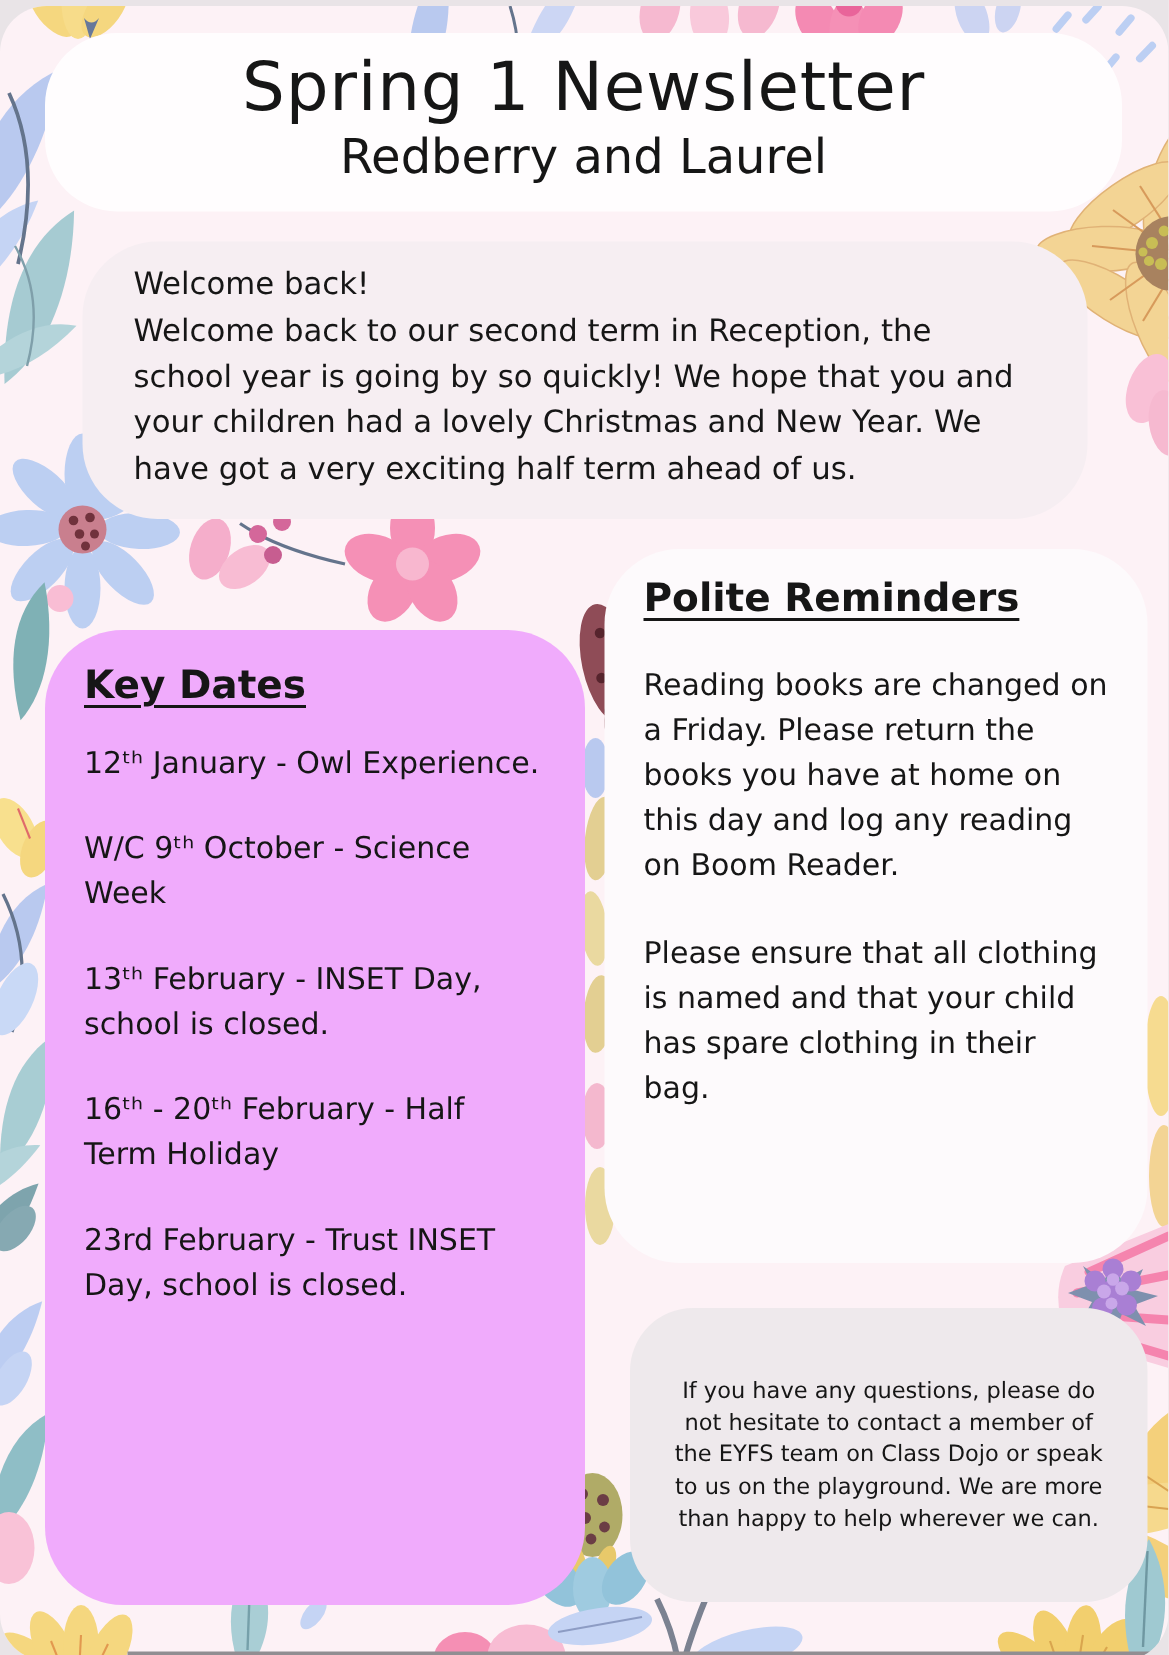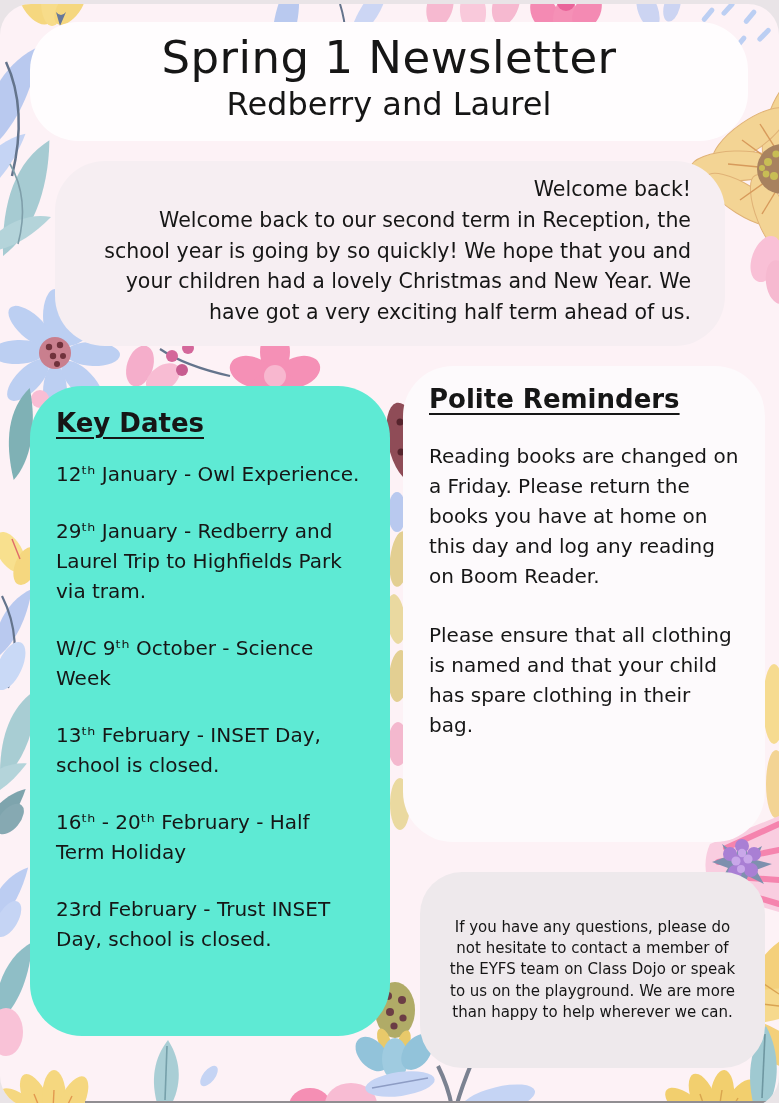--- a/index.html
+++ b/index.html
@@ -13,27 +13,27 @@
 
   #title-panel {
     left:30px; top:18px; width:718px; height:119px;
     background:#fffdfe; border-radius:48px; text-align:center;
   }
   .title1 { font-size:45px; padding-top:9px; letter-spacing:0.5px; }
   .title2 { font-size:32px; margin-top:1px; }
 
   #welcome-panel {
     left:55px; top:157px; width:670px; height:185px;
-    background:#f6eef2; border-radius:50px; text-align:right;
+    background:#f6eef2; border-radius:50px; text-align:left;
     font-size:20.5px; line-height:1.5; padding:13px 34px;
   }
 
   #keydates-panel {
-    left:30px; top:382px; width:360px; height:650px;
-    background:#5eead4; border-radius:52px;
+    left:30px; top:416px; width:360px; height:650px;
+    background:#f0abfc; border-radius:52px;
     padding:18px 26px; font-size:20px; line-height:1.5;
   }
   .panel-heading {
     font-size:26px; font-weight:bold;
     text-decoration:underline; text-underline-offset:5px;
     text-decoration-thickness:2px;
   }
   #keydates-panel .panel-heading { margin-bottom:16px; }
   .kd-item { margin-bottom:27px; }
 
@@ -326,21 +326,20 @@
   </div>
 
   <div class="panel" id="welcome-panel">
     <div>Welcome back!</div>
     <div>Welcome back to our second term in Reception, the school year is going by so quickly! We hope that you and your children had a lovely Christmas and New Year. We have got a very exciting half term ahead of us.</div>
   </div>
 
   <div class="panel" id="keydates-panel">
     <div class="panel-heading">Key Dates</div>
     <div class="kd-item">12ᵗʰ January - Owl Experience.</div>
-    <div class="kd-item">29ᵗʰ January - Redberry and Laurel Trip to Highfields Park via tram.</div>
     <div class="kd-item">W/C 9ᵗʰ October - Science Week</div>
     <div class="kd-item">13ᵗʰ February - INSET Day, school is closed.</div>
     <div class="kd-item">16ᵗʰ - 20ᵗʰ February - Half Term Holiday</div>
     <div class="kd-item">23rd February - Trust INSET Day, school is closed.</div>
   </div>
 
   <div class="panel" id="reminders-panel">
     <div class="panel-heading">Polite Reminders</div>
     <div class="rem-item">Reading books are changed on a Friday. Please return the books you have at home on this day and log any reading on Boom Reader.</div>
     <div class="rem-item">Please ensure that all clothing is named and that your child has spare clothing in their bag.</div>

